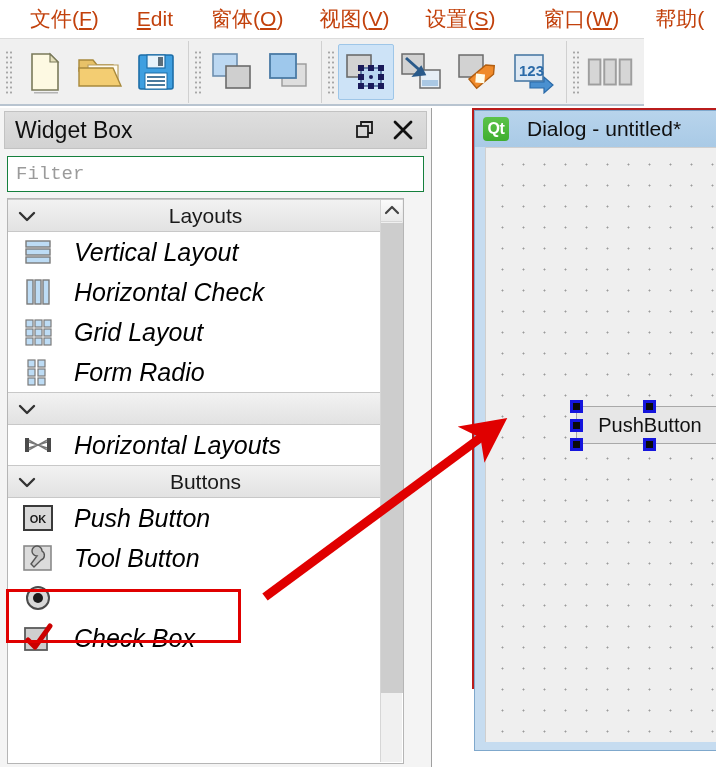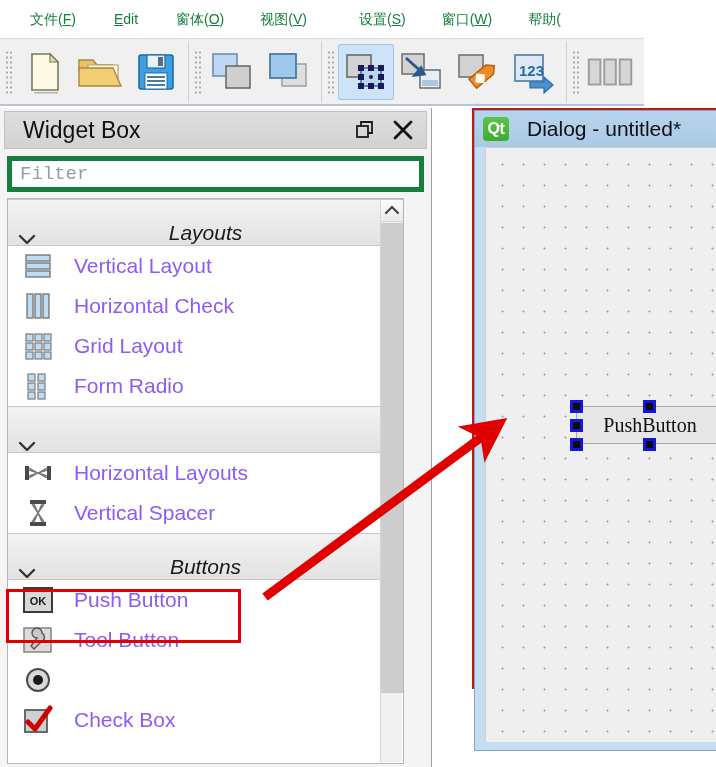--- a/index.html
+++ b/index.html
@@ -12,21 +12,21 @@
   #app { position: relative; width: 716px; height: 767px; }
 
   
   .menubar {
     position: absolute; top: 0; left: 0;
     width: 716px; height: 38px;
     background: #ffffff;
     display: flex; align-items: center;
   }
   .menu-item {
-    font-size: 14px; color: #15803d;
+    font-size: 21px; color: #c2410c;
     padding: 0 0px; white-space: nowrap;
     line-height: 38px;
   }
   .menu-item .mn { letter-spacing: 0px; }
   .menu-item .acc { text-decoration: underline; }
 
   
   .toolbar {
     position: absolute; top: 38px; left: 0;
     width: 644px; height: 68px;
@@ -63,66 +63,65 @@
     border-right: 1px solid #a0a0a0;
   }
   .dock-title {
     position: relative;
     height: 38px; margin: 3px 4px 0 4px;
     background: linear-gradient(#dedede, #d2d2d2);
     border: 1px solid #c2c2c2;
     display: flex; align-items: center;
   }
   .dock-title .t {
-    font-size: 23px; color: #101010; padding-left: 10px; margin-left: 8px;
+    font-size: 23px; color: #101010; padding-left: 10px;
   }
   .dock-btns { margin-left: auto; display: flex; align-items: center; gap: 16px; padding-right: 12px; }
   .dock-btn { width: 22px; height: 22px; display:flex; align-items:center; justify-content:center; }
 
   .filter-box {
     margin: 7px 7px 0 7px;
     height: 36px;
     background: #ffffff;
-    border: 5px solid #15803d;
+    border: 1px solid #15803d;
     display: flex; align-items: center;
   }
   .filter-box input {
     border: none; outline: none; width: 100%;
     font-family: "Liberation Mono", monospace;
     font-size: 19px; color: #111; padding-left: 8px; background: transparent;
   }
   .filter-box input::placeholder { color: #9b9b9b; }
 
   .wb-list {
     position: absolute; left: 7px; top: 90px;
     width: 397px; height: 566px;
     background: #ffffff;
     border: 1px solid #b5b5b5;
     overflow: hidden;
   }
   .wb-section {
-    height: 47px;
+    height: 33px;
     background: linear-gradient(#f2f2f2, #e2e2e2);
     border-top: 1px solid #c8c8c8;
     border-bottom: 1px solid #c8c8c8;
-    display: flex; align-items: flex-end;
+    display: flex; align-items: center;
     position: relative;
-    font-style: italic;
   }
   .wb-section .chev { margin-left: 10px; width: 18px; display:flex; }
   .wb-section .sec-label {
     position: absolute; left: 0; right: 0; text-align: center;
     font-size: 21px; color: #1a1a1a;
   }
   .wb-item {
     height: 40px; display: flex; align-items: center;
     padding-left: 10px; background: #ffffff;
   }
   .wb-item .ic { width: 40px; height: 32px; display:flex; align-items:center; justify-content:center; flex: 0 0 40px; }
-  .wb-item .lb { font-size: 21px; color: #8b5cf6; padding-left: 16px; }
+  .wb-item .lb { font-size: 25px; color: #000000; padding-left: 16px; font-style: italic; }
 
   
   .wb-scroll {
     position: absolute; right: 1px; top: 1px;
     width: 22px; bottom: 1px; background: #f0f0f0;
     border-left: 1px solid #d6d6d6;
   }
   .wb-scroll .sb-up {
     height: 22px; background: linear-gradient(#fbfbfb,#eaeaea);
     border-bottom: 1px solid #d6d6d6;
@@ -171,21 +170,21 @@
   }
 
   .push-widget {
     position: absolute; left: 90px; top: 258px;
     width: 148px; height: 38px;
     background: #e7e7e7;
     border: 1px solid #a9a9a9;
     display: flex; align-items: center; justify-content: center;
   }
   .push-widget .pw-label {
-    font-family: Liberation Serif, serif;
+    font-family: Liberation Sans, sans-serif;
     font-size: 20px; color: #111;
   }
   .handle {
     position: absolute; width: 13px; height: 13px;
     background: #0a0a0a; border: 3px solid #1515dd;
   }
 
   
   .anno-rect {
     position: absolute;
@@ -206,24 +205,24 @@
     </div>
     <div class="menu-item" style="margin-left:38px;">
       <span class="mn"></span><span class="acc">E</span><span>dit</span>
     </div>
     <div class="menu-item" style="margin-left:38px;">
       <span class="mn">窗体(</span><span class="acc">O</span><span>)</span>
     </div>
     <div class="menu-item" style="margin-left:36px;">
       <span class="mn">视图(</span><span class="acc">V</span><span>)</span>
     </div>
-    <div class="menu-item" style="margin-left:52px;">
+    <div class="menu-item" style="margin-left:36px;">
       <span class="mn">设置(</span><span class="acc">S</span><span>)</span>
     </div>
-    <div class="menu-item" style="margin-left:36px;">
+    <div class="menu-item" style="margin-left:48px;">
       <span class="mn">窗口(</span><span class="acc">W</span><span>)</span>
     </div>
     <div class="menu-item" style="margin-left:36px;">
       <span class="mn">帮助(</span>
     </div>
   </div>
 
   <div class="toolbar">
 
     <div class="tb-group">
@@ -427,30 +426,20 @@
       <div class="wb-item">
         <span class="ic">
           <svg width="30" height="30" viewBox="0 0 30 30">
             <rect x="2" y="8" width="4" height="14" fill="#4a4a4a"></rect>
             <rect x="24" y="8" width="4" height="14" fill="#4a4a4a"></rect>
             <path d="M6 10 L24 20 M6 20 L24 10 M6 12 L24 18 M6 18 L24 12" stroke="#777" stroke-width="1.4"></path>
           </svg>
         </span>
         <span class="lb">Horizontal Layouts</span>
       </div>
-      <div class="wb-item">
-        <span class="ic">
-          <svg width="30" height="30" viewBox="0 0 30 30">
-            <rect x="7" y="2" width="16" height="4" fill="#4a4a4a"></rect>
-            <rect x="7" y="24" width="16" height="4" fill="#4a4a4a"></rect>
-            <path d="M9 6 L21 24 M21 6 L9 24 M11 6 L19 24 M19 6 L11 24" stroke="#777" stroke-width="1.4"></path>
-          </svg>
-        </span>
-        <span class="lb">Vertical Spacer</span>
-      </div>
 
       <div class="wb-section">
         <span class="chev">
           <svg width="18" height="12" viewBox="0 0 18 12">
               <path d="M2 3 L9 10 L16 3" fill="none" stroke="#333" stroke-width="2.4" stroke-linecap="round" stroke-linejoin="round"></path>
             </svg>
         </span>
         <span class="sec-label">Buttons</span>
       </div>
       <div class="wb-item">

